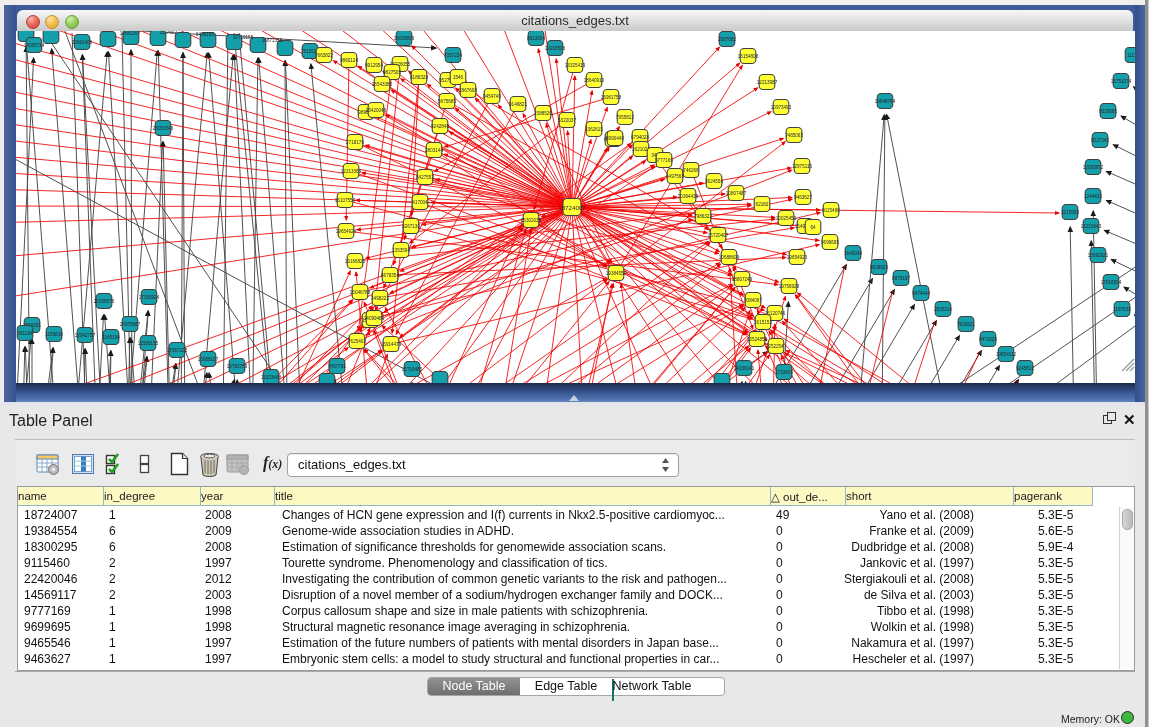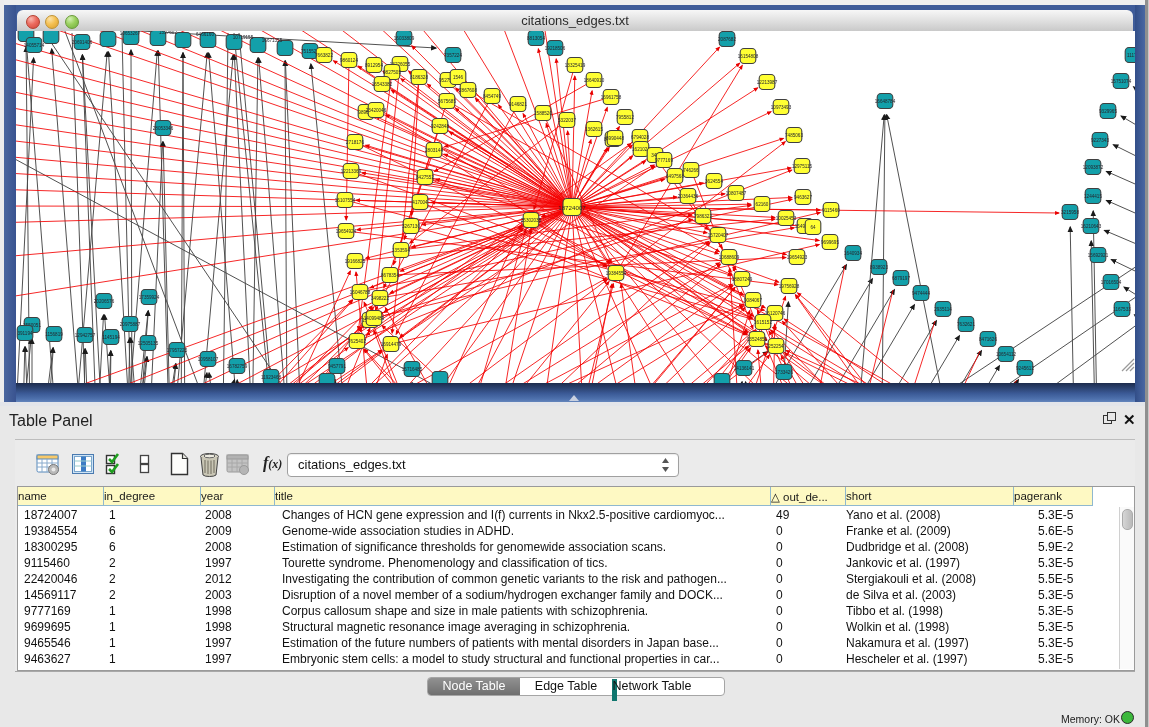--- a/index.html
+++ b/index.html
@@ -32,21 +32,21 @@
 .ic{position:absolute;top:6px}
 #combo{position:absolute;left:272px;top:7px;width:390px;height:22px;background:#fff;
  border:1px solid #a0a0a0;border-radius:4px;box-shadow:inset 0 1px 1px rgba(0,0,0,0.08)}
 #combo .ct{position:absolute;left:10px;top:3px;font-size:13px;color:#111}
 #tbl{position:absolute;left:2px;top:46px;width:1116px;height:183px;background:#fff;border:1px solid #9a9a9a}
 .hc{position:absolute;top:0;height:19px;background:#fef9c3;border-right:1px solid #8fb8cf;
  box-sizing:border-box;text-align:left;font-size:11.5px;color:#1a1a1a;padding-top:3px;border-bottom:1px solid #8fb8cf}
 .row{position:absolute;left:0;width:1100px;height:16px;font-size:12px;color:#111}
 .c0{position:absolute;left:6px;top:1px}.c1{position:absolute;left:91px;top:1px}
 .c2{position:absolute;left:187px;top:1px}.c3{position:absolute;left:264px;top:1px}
-.c4{position:absolute;left:758px;top:1px}.c5{position:absolute;left:828px;width:168px;text-align:left;top:1px}
+.c4{position:absolute;left:758px;top:1px}.c5{position:absolute;left:788px;width:168px;text-align:right;top:1px}
 .c6{position:absolute;left:1020px;top:1px}
 #vsb{position:absolute;left:1101px;top:20px;width:14px;height:162px;background:#fafafa;border-left:1px solid #d0d0d0}
 #vthumb{position:absolute;left:2px;top:2px;width:9px;height:19px;background:linear-gradient(90deg,#d6d6d6,#b9b9b9);border-radius:5px;border:1px solid #aaa}
 #tabs{position:absolute;left:427px;top:271px;width:296px;height:17px;background:#fff;
  border:1px solid #a5a5a5;border-radius:4px;font-size:12.5px;color:#111}
 #tabsel{position:absolute;left:0;top:0;width:92px;height:17px;border-radius:3px 0 0 3px;
  background:linear-gradient(#919191,#6f6f6f);color:#fff;text-align:center;padding-top:1px;box-sizing:border-box}
 .tab{position:absolute;top:1px;text-align:center}
 #mem{position:absolute;left:1061px;top:307px;font-size:10.5px;color:#222}
 #memdot{position:absolute;left:1121px;top:305px;width:11px;height:11px;border-radius:50%;background:#3cb83c;border:1px solid #2a2a2a}
@@ -788,21 +788,21 @@
           <span class="c5">Franke et al. (2009)</span>
           <span class="c6">5.6E-5</span>
         </div>
 <div class="row" style="top:52px">
           <span class="c0">18300295</span>
           <span class="c1">6</span>
           <span class="c2">2008</span>
           <span class="c3">Estimation of significance thresholds for genomewide association scans.</span>
           <span class="c4">0</span>
           <span class="c5">Dudbridge et al. (2008)</span>
-          <span class="c6">5.9E-2</span>
+          <span class="c6">5.9E-4</span>
         </div>
 <div class="row" style="top:68px">
           <span class="c0">9115460</span>
           <span class="c1">2</span>
           <span class="c2">1997</span>
           <span class="c3">Tourette syndrome. Phenomenology and classification of tics.</span>
           <span class="c4">0</span>
           <span class="c5">Jankovic et al. (1997)</span>
           <span class="c6">5.3E-5</span>
         </div>
@@ -860,20 +860,20 @@
           <span class="c5">Hescheler et al. (1997)</span>
           <span class="c6">5.3E-5</span>
         </div>
    <div id="vsb">
           <div id="vthumb"></div>
         </div>
   </div>
  </div>
  <div id="tabs">
   <div id="tabsel">Node Table</div>
-  <div class="tab" style="left:92px;width:92px;border-right:5px solid #0f766e;height:22px">Edge Table</div>
+  <div class="tab" style="left:92px;width:92px;border-right:2px solid #0f766e;height:22px">Edge Table</div>
   <div class="tab" style="left:172px;width:104px">Network Table</div>
  </div>
  <div id="mem">Memory: OK</div>
     <div id="memdot"></div>
 </div>
 <div style="position:absolute;left:1145px;top:0;width:3px;height:727px;background:#8f8f8f"></div>
 <div style="position:absolute;left:1148px;top:0;width:1px;height:727px;background:#c9c9c9"></div>
 
 </body></html>

